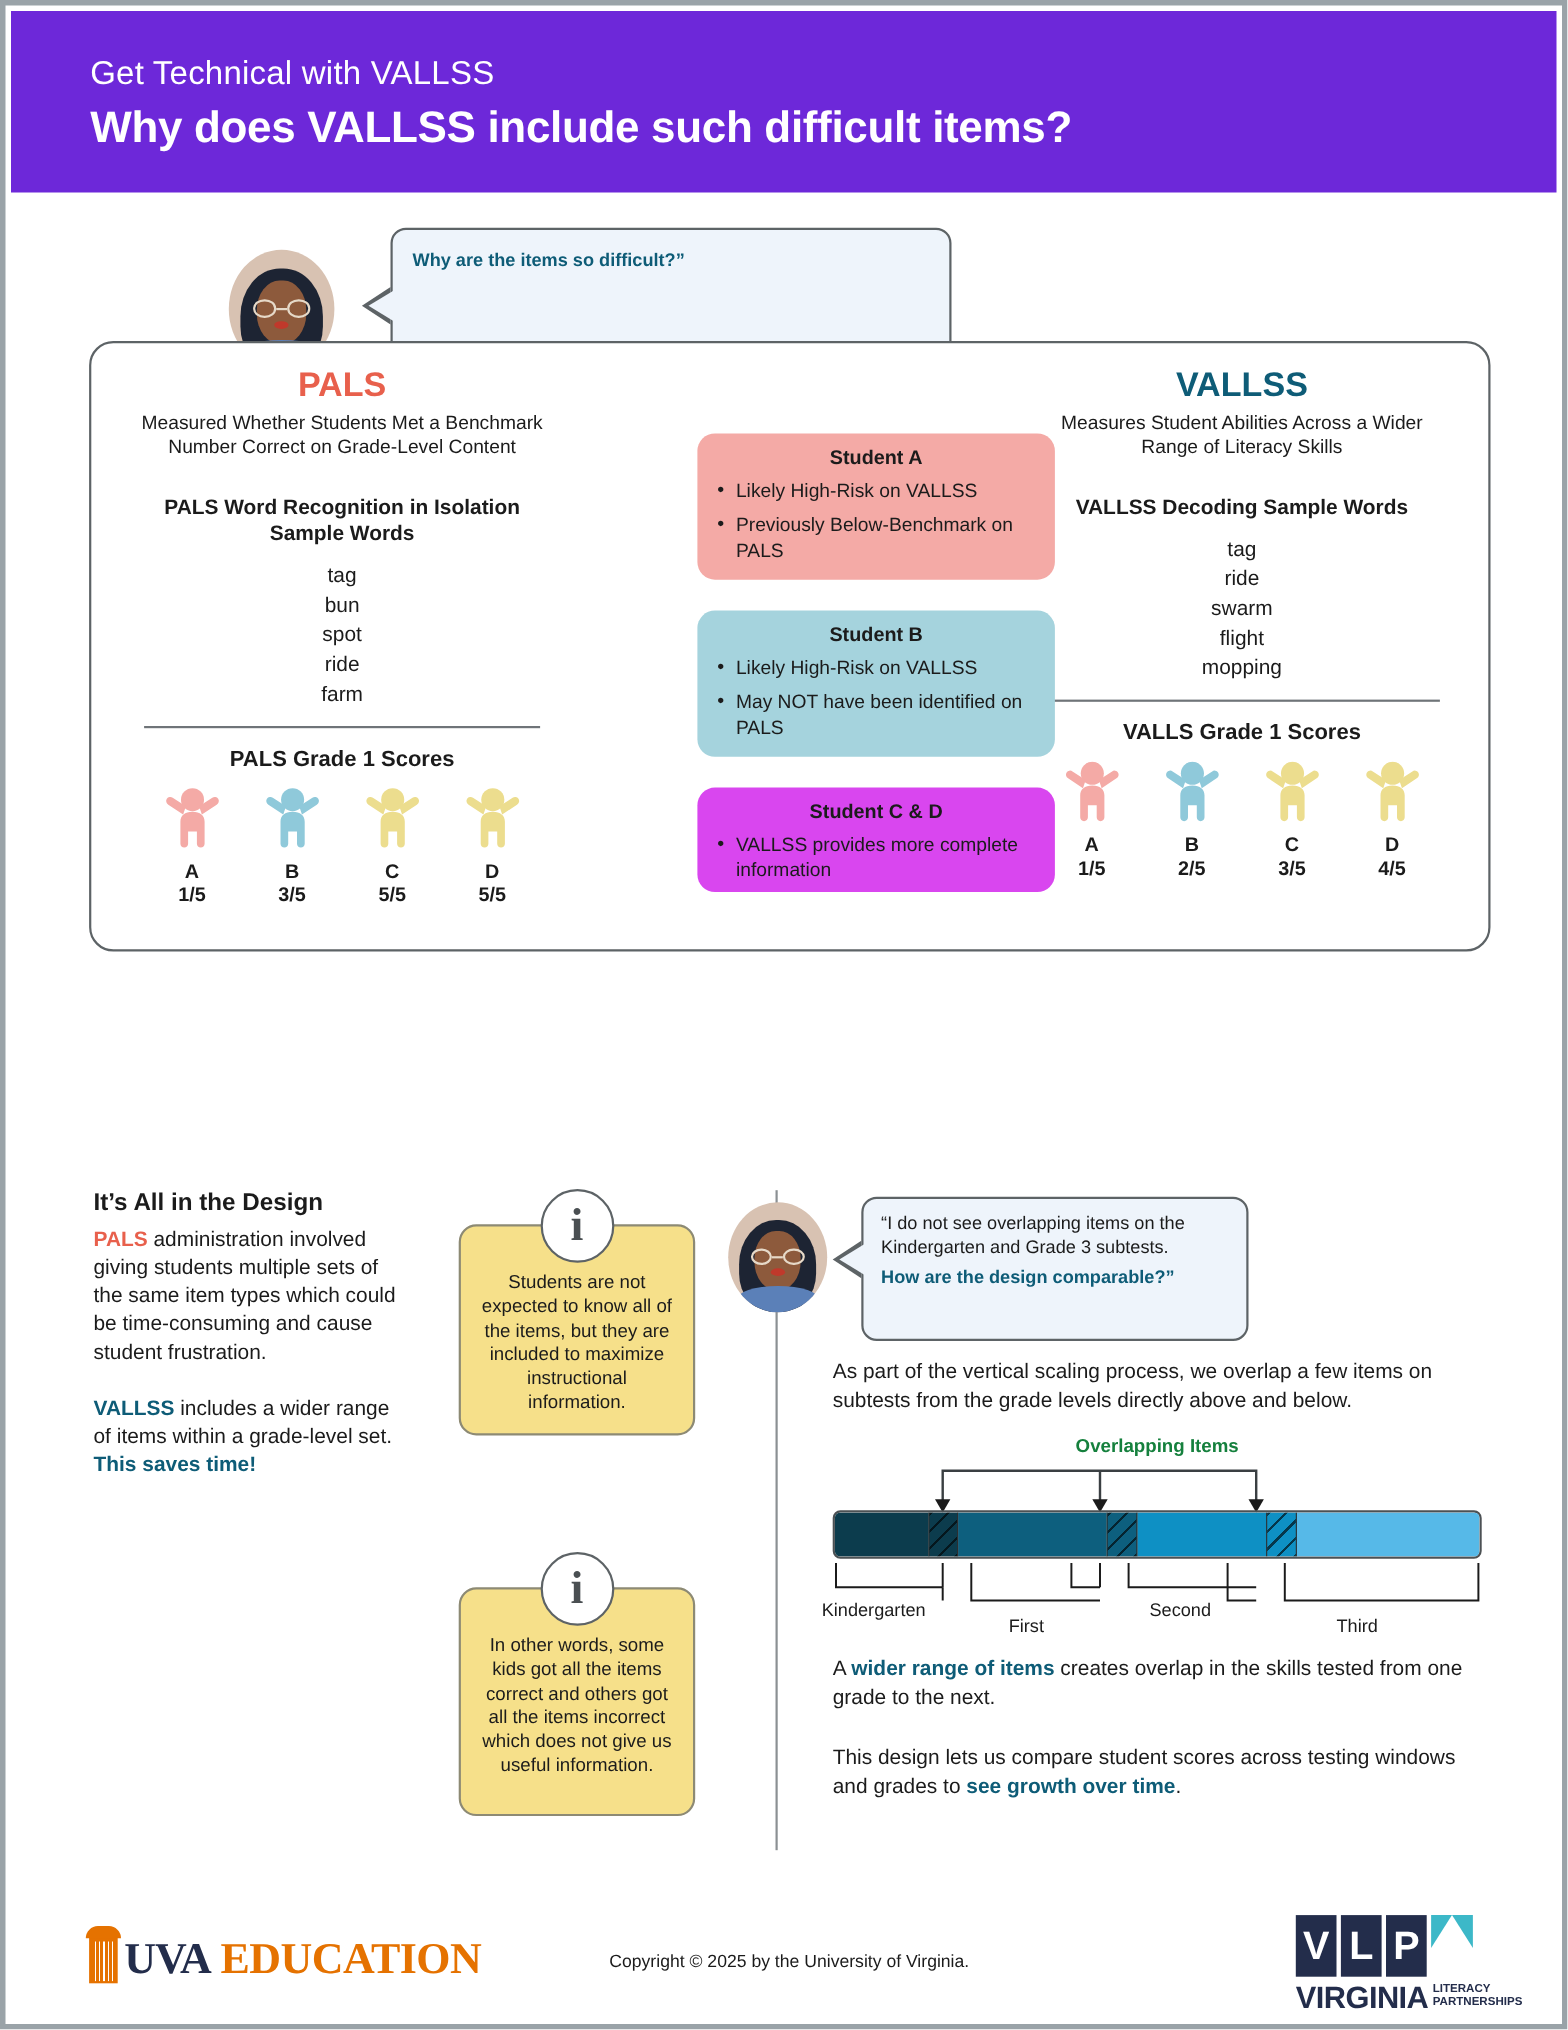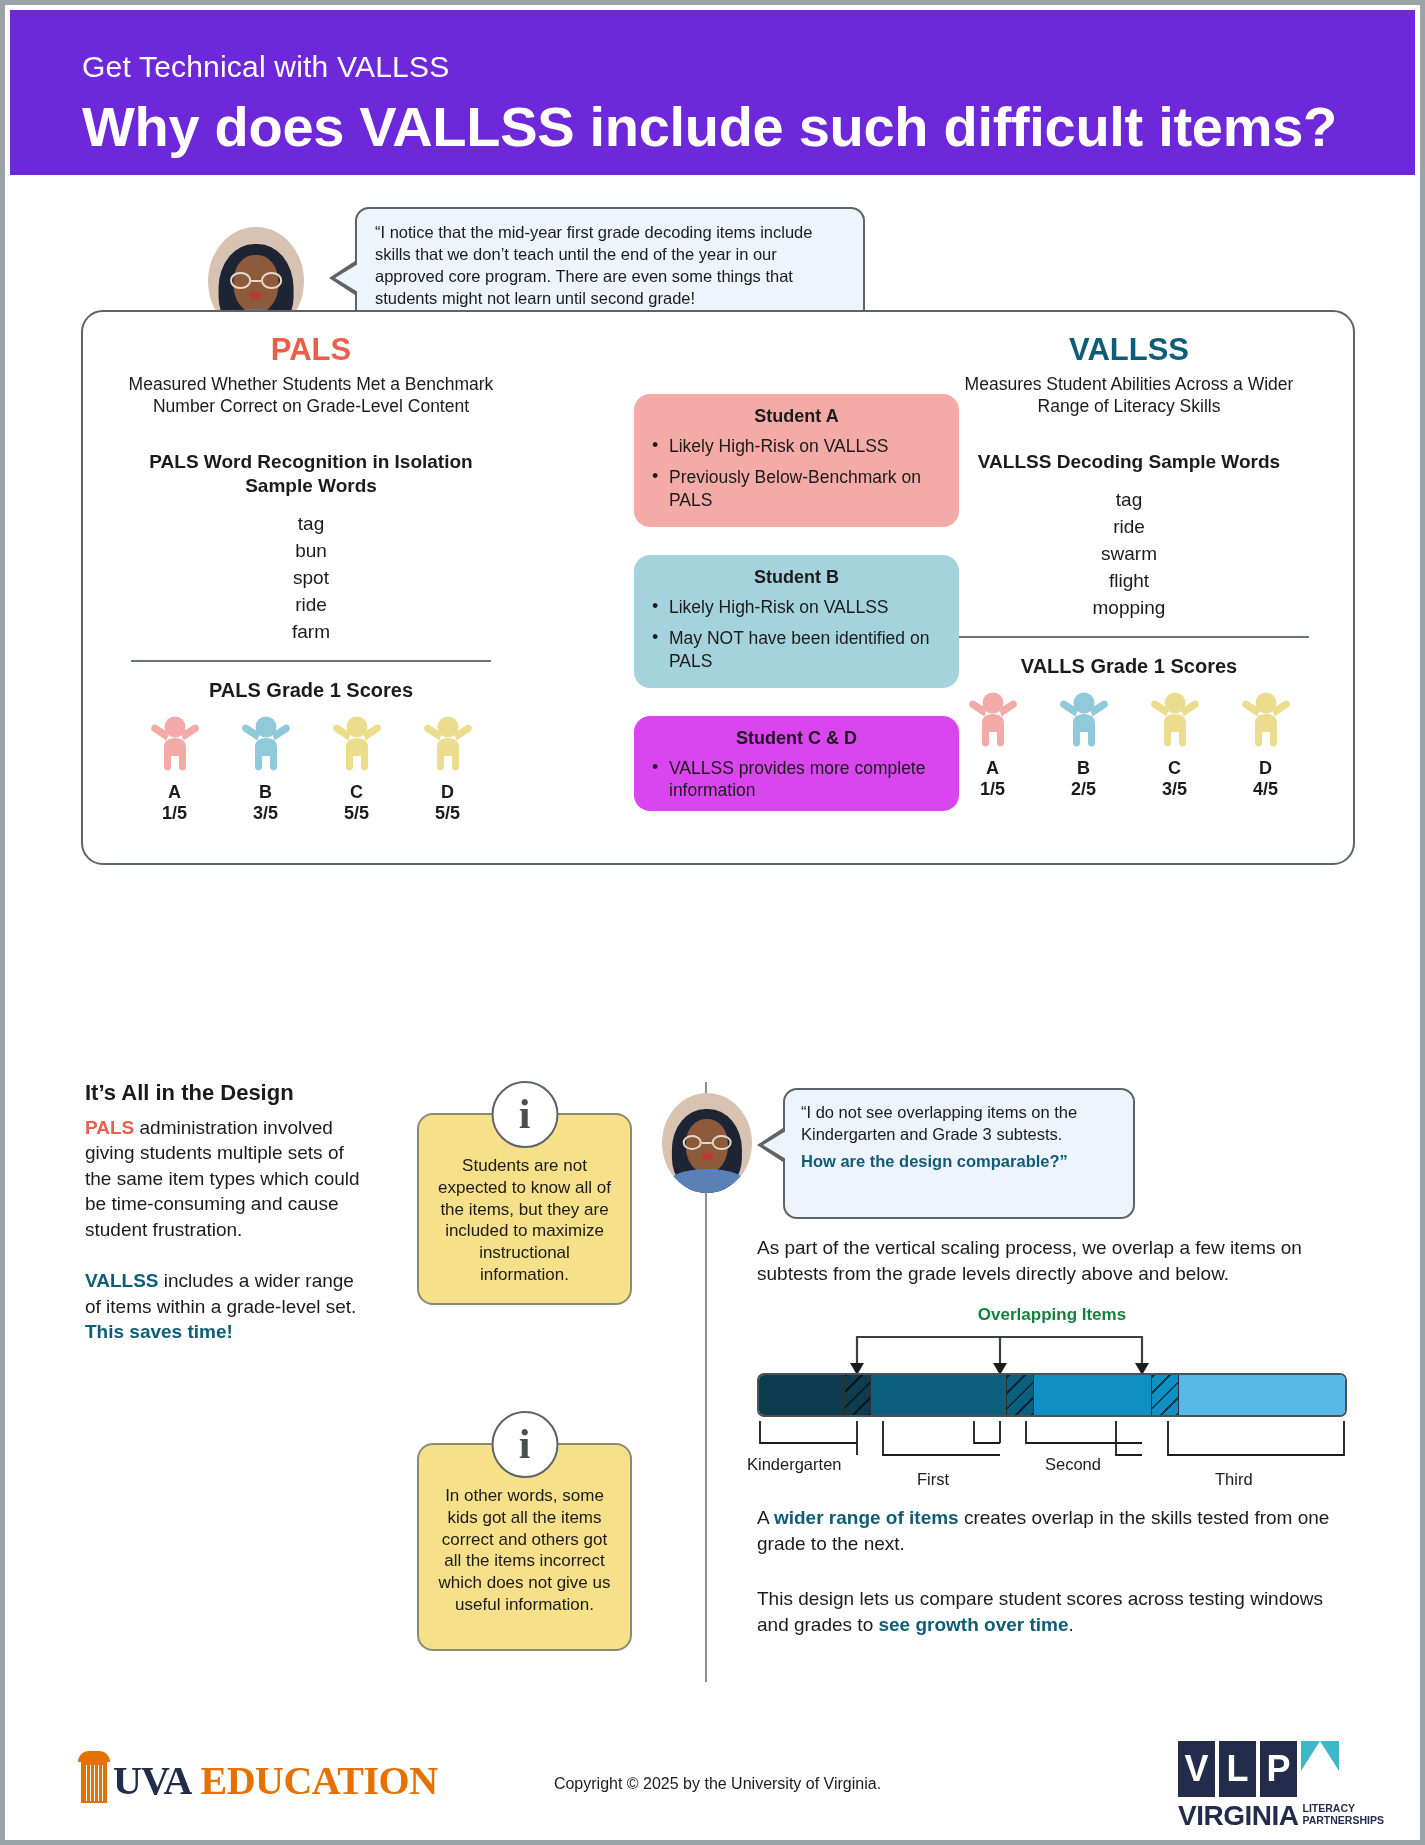--- a/index.html
+++ b/index.html
@@ -23,21 +23,21 @@
     position:absolute;left:5px;top:5px;right:5px;height:165px;
     background:#6d28d9;
     box-sizing:border-box;
     padding:40px 0 0 72px;
   }
   .header .eyebrow{
     color:#ffffff;font-size:30px;font-weight:400;letter-spacing:.2px;
     font-family:"Liberation Sans", sans-serif;
   }
   .header .title{
-    color:#ffffff;font-size:56px;font-weight:bold;margin-top:10px;
+    color:#ffffff;font-size:40px;font-weight:bold;margin-top:10px;
     letter-spacing:-.3px;
   }
 
   
   .top-panel{
     position:absolute;left:76px;top:305px;width:1274px;height:555px;
     border:2px solid #5d6366;border-radius:22px;background:#fff;
     box-sizing:border-box;
   }
 
@@ -245,21 +245,20 @@
     <div class="av-glass">
         <i class="l"></i>
         <i class="r"></i>
         <b></b>
       </div>
     <div class="av-lip"></div>
     <div class="av-body"></div>
   </div>
 
   <div class="bubble b1">
-    <div class="q">“I notice that the mid-year first grade decoding items include skills that we don’t teach until the end of the year in our approved core program. There are even some things that students might not learn until second grade!</div>
     <div class="bold-q">Why are the items so difficult?”</div>
   </div>
   <div class="tail-outer" style="left:324px;top:256px;"></div>
   <div class="tail-inner" style="left:330px;top:259px;"></div>
 
   <div class="top-panel">
 
     <div class="col pals">
       <div class="col-title pals">PALS</div>
       <div class="col-sub">Measured Whether Students Met a Benchmark Number Correct on Grade-Level Content</div>

